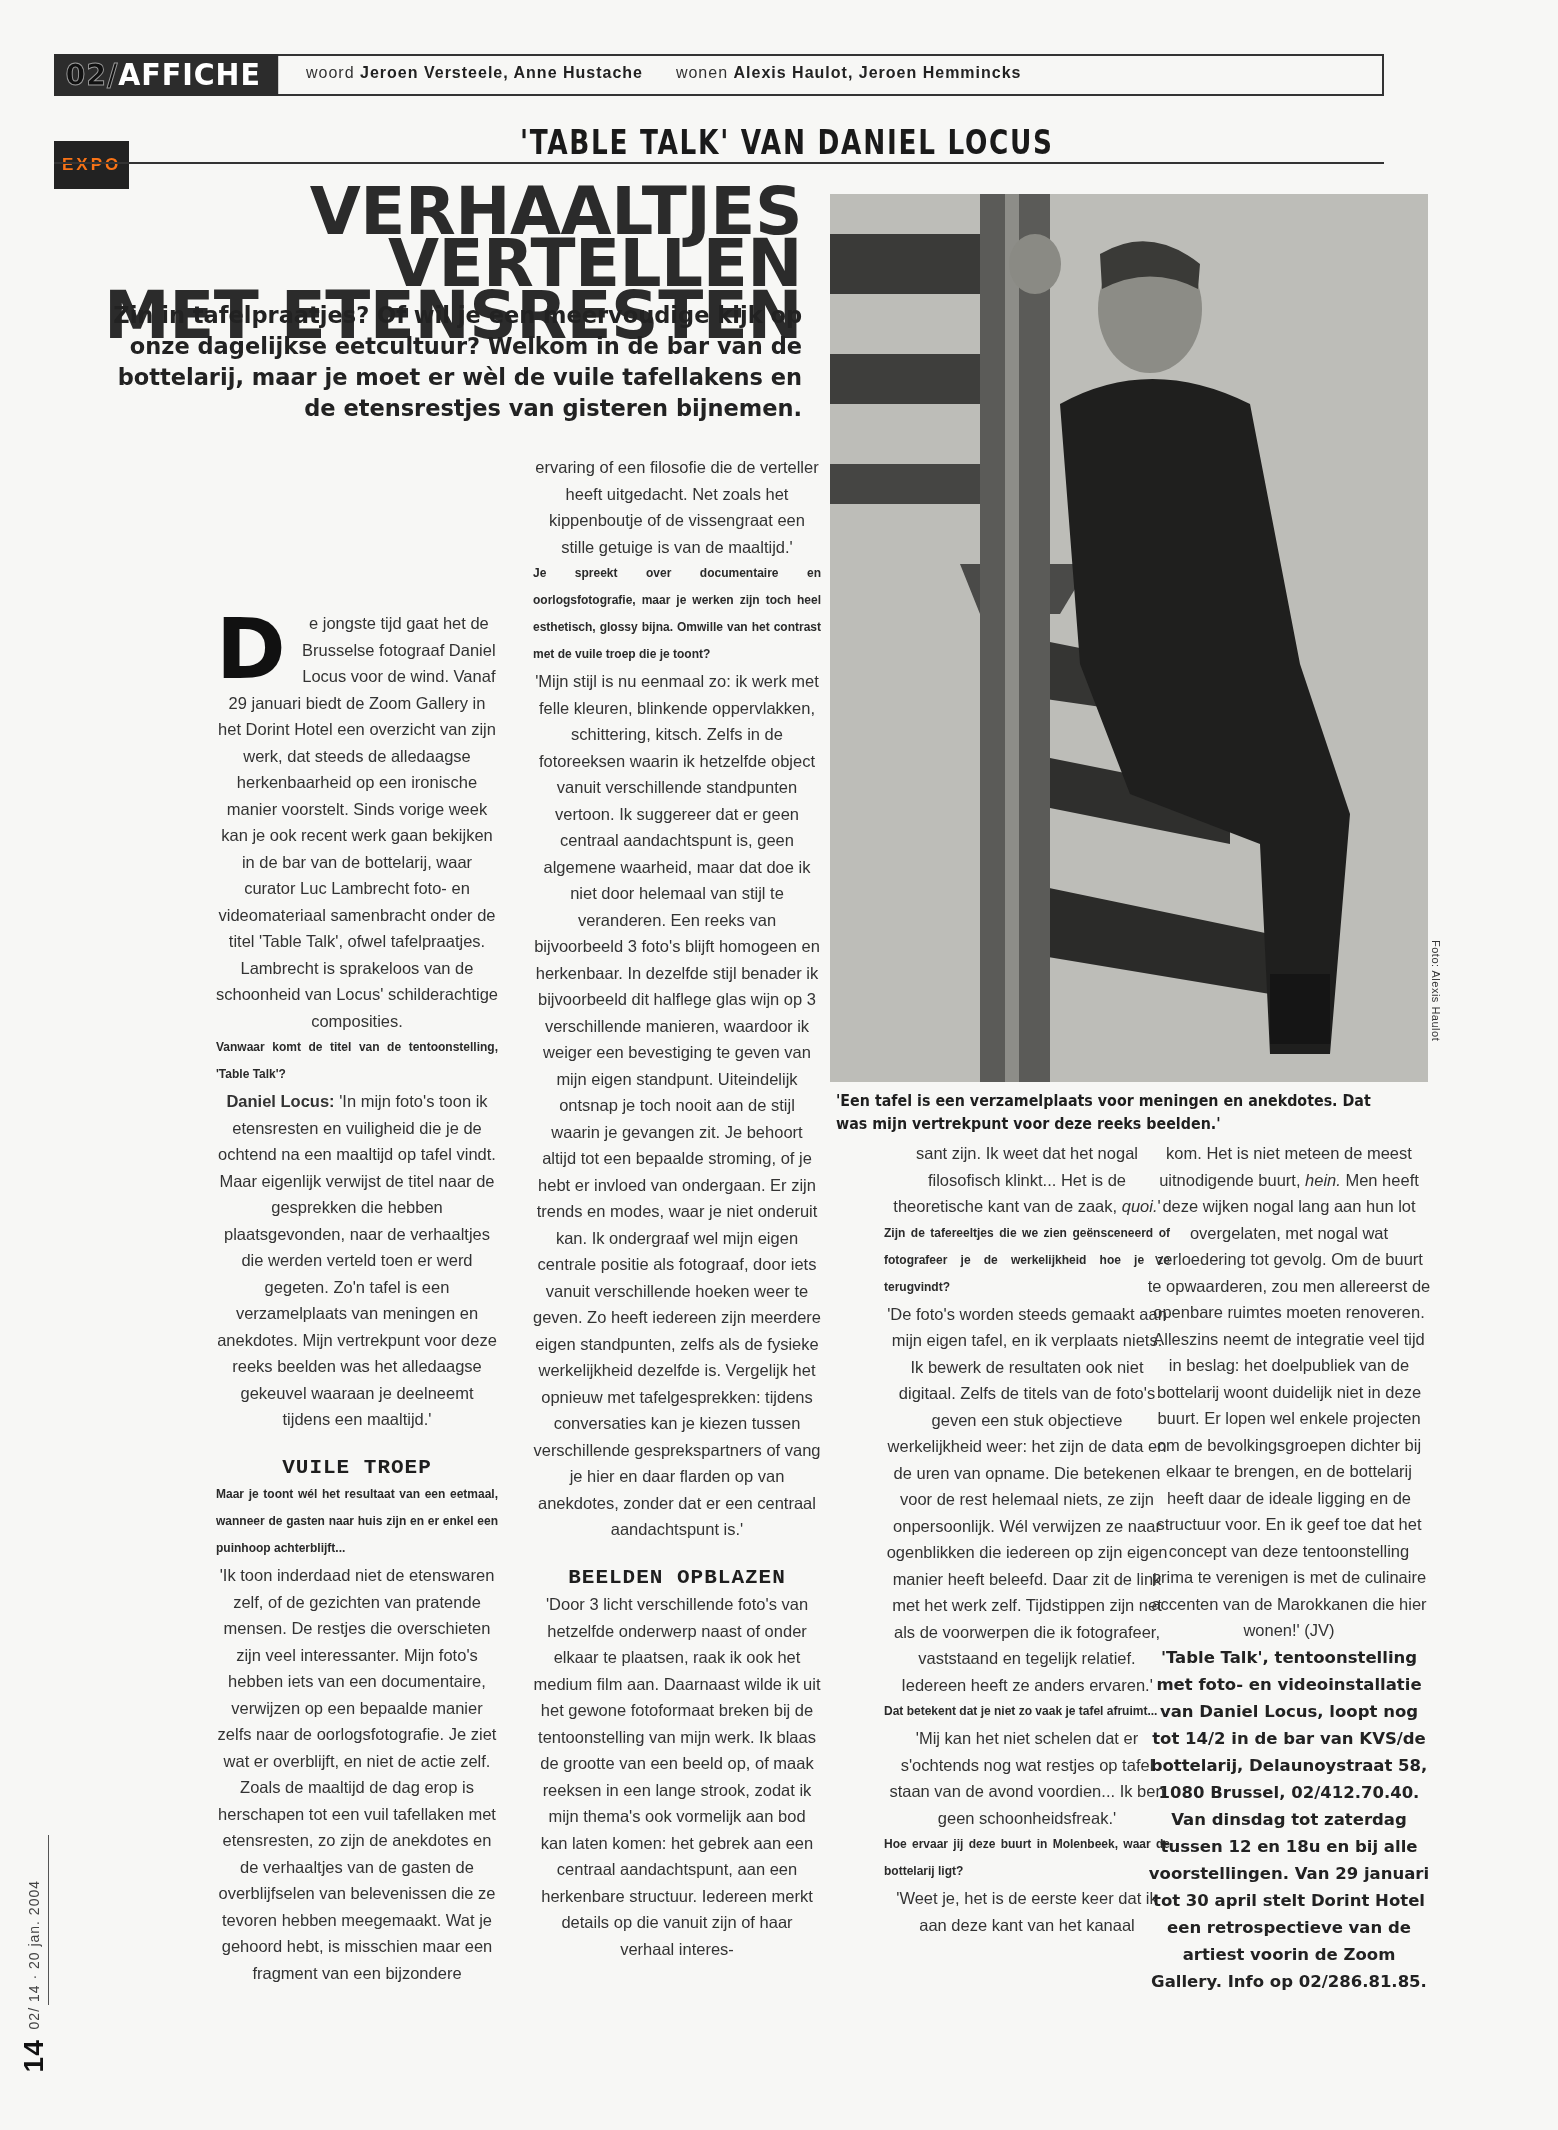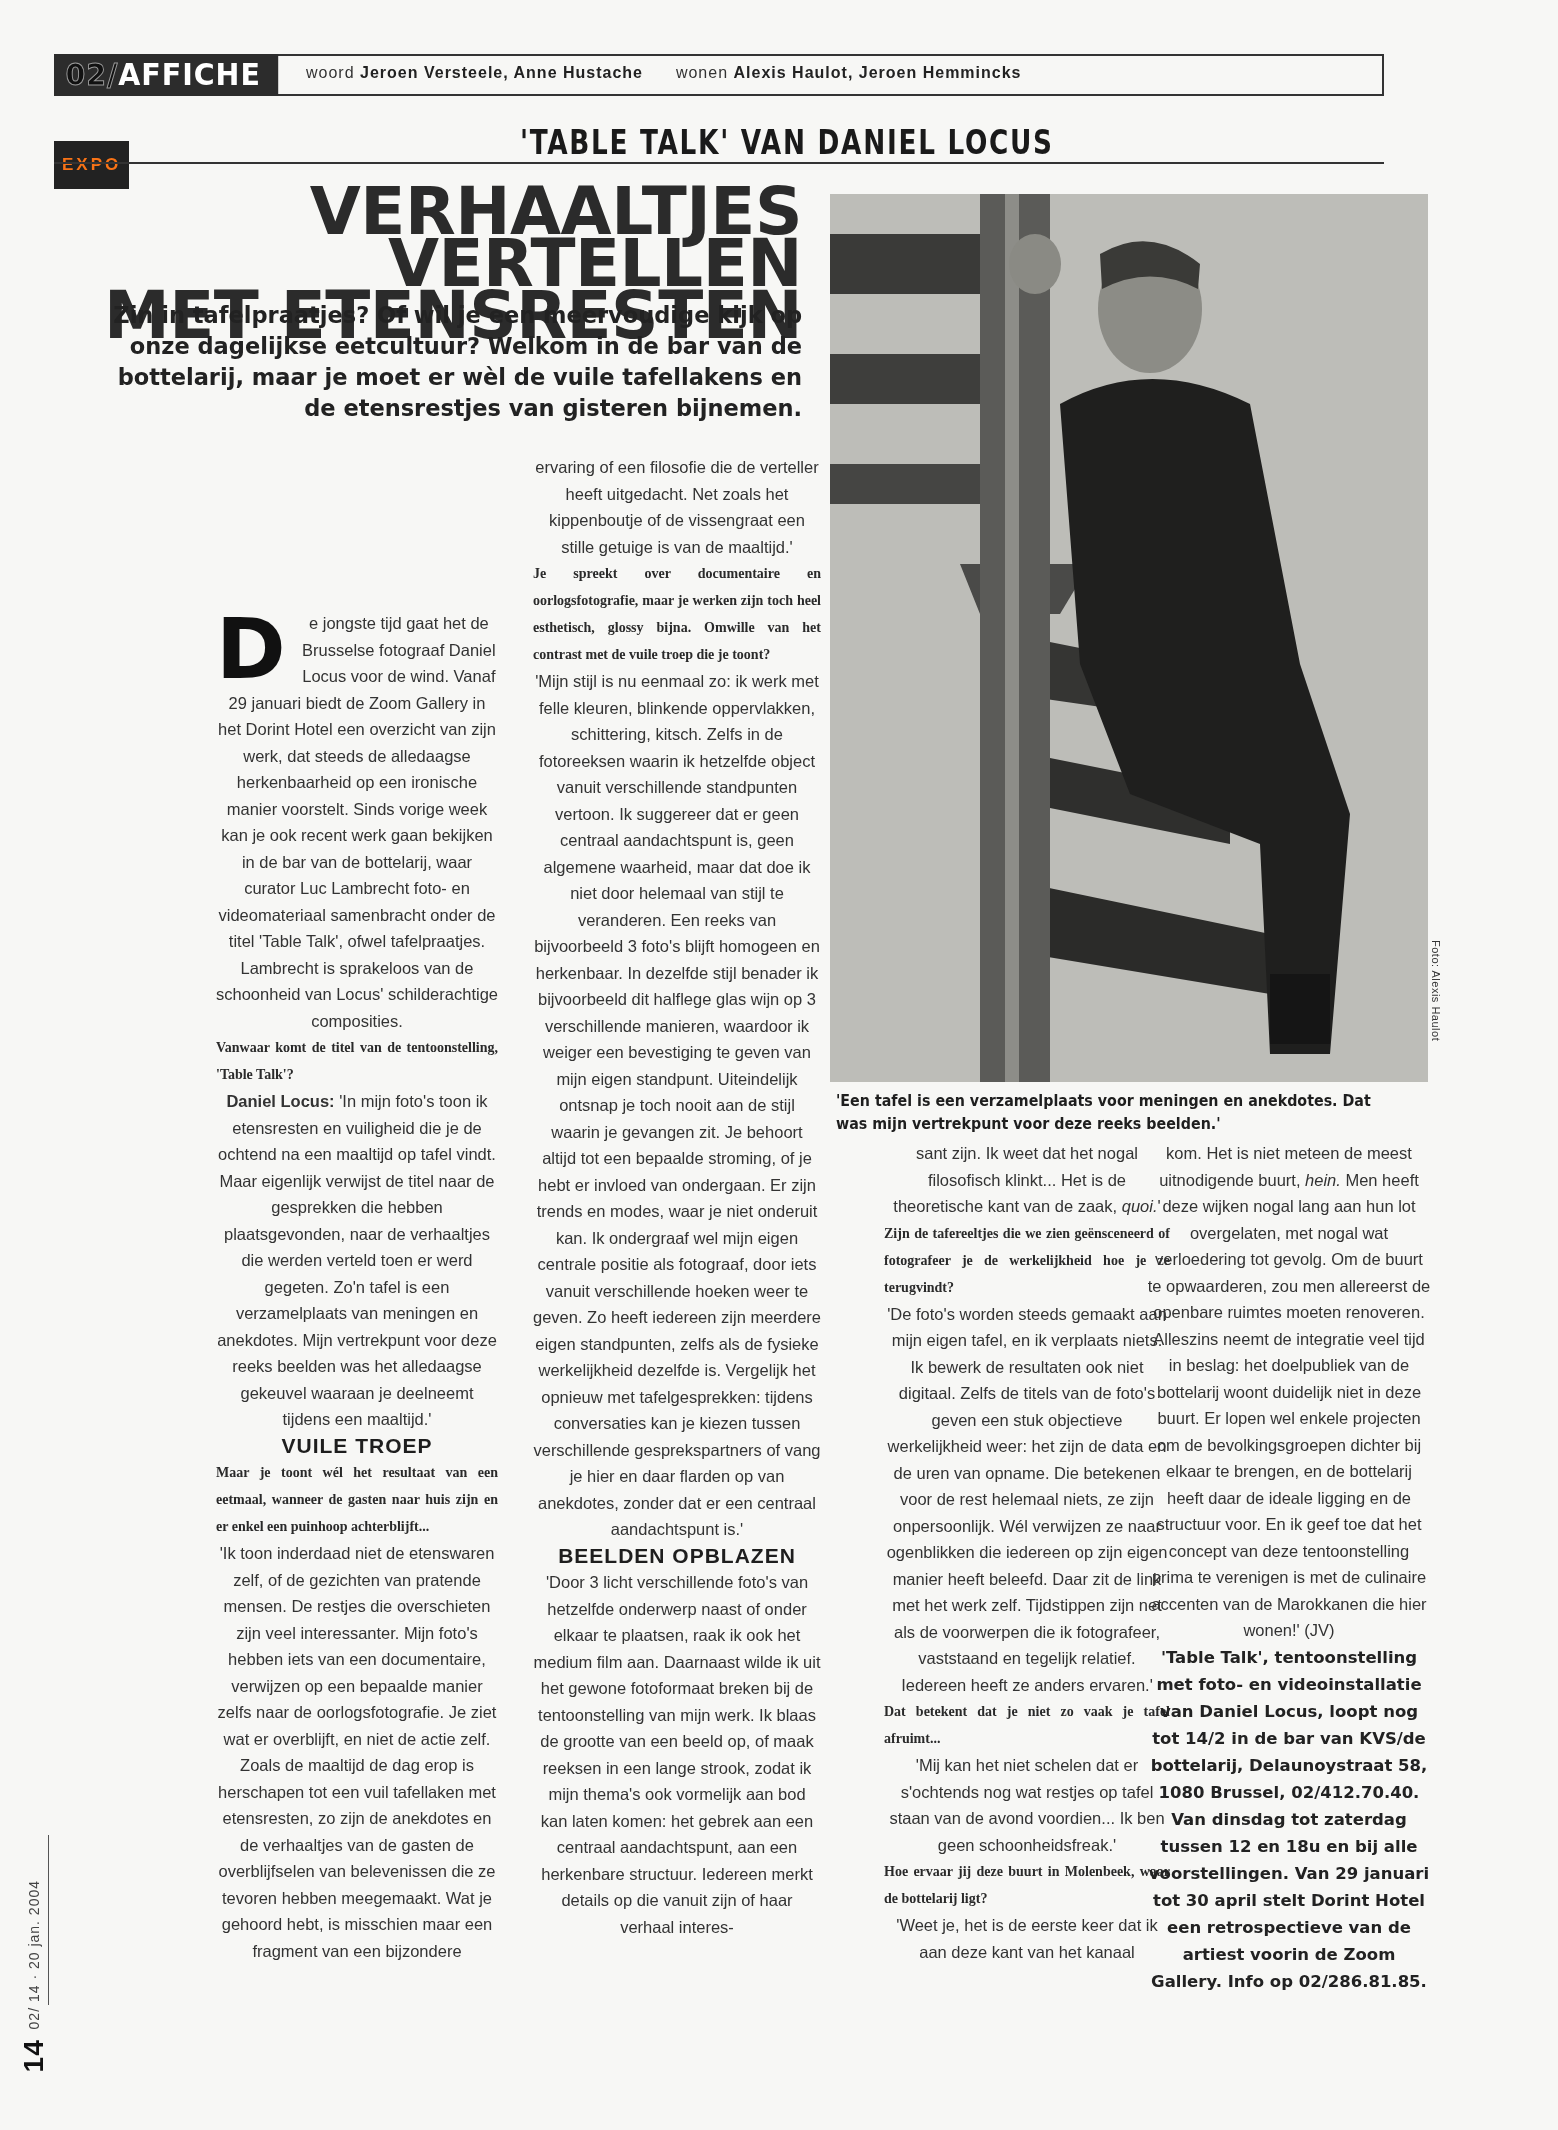--- a/index.html
+++ b/index.html
@@ -41,22 +41,22 @@
     font-family: "DejaVu Sans", sans-serif; font-weight: bold; font-size: 66px; line-height: 52px;
     color: #2b2b2b; letter-spacing: -0.5px;
   }
   .intro {
     left: 90px; top: 300px; width: 712px; text-align: right;
     font-family: "DejaVu Sans", sans-serif; font-weight: bold; font-size: 22.5px; line-height: 31px; color: #222;
   }
   
   .col { font-family: "Liberation Sans", sans-serif; font-size: 16.5px; line-height: 26.5px; text-align: justify; color: #333; }
   .col p { margin: 0; text-align: center; }
-  .col .q { font-family: Liberation Serif, serif; font-weight: bold; font-size: 14px; line-height: 27px; color: #2a2a2a; text-align: justify; }
-  .col .sub { font-family: Liberation Sans, sans-serif; font-weight: bold; font-size: 21px; letter-spacing: 1px; color: #1e1e1e; }
+  .col .q { font-family: Liberation Sans, sans-serif; font-weight: bold; font-size: 12px; line-height: 27px; color: #2a2a2a; text-align: justify; }
+  .col .sub { font-family: Liberation Mono, monospace; font-weight: bold; font-size: 21px; letter-spacing: 1px; color: #1e1e1e; margin-top: 22px; }
   .col .speaker { font-weight: bold; }
   .c1 { left: 216px; top: 610px; width: 282px; }
   .c2 { left: 533px; top: 454px; width: 288px; }
   .c3 { left: 836px; top: 1140px; width: 286px; margin-left: 48px; }
   .c4 { left: 1146px; top: 1140px; width: 286px; }
   .dropcap {
     float: left; font-family: "DejaVu Sans", sans-serif; font-weight: bold;
     font-size: 84px; line-height: 66px; margin: 6px 14px 0 0; color: #111;
   }
   .info { font-family: "DejaVu Sans", sans-serif; font-weight: bold; font-size: 16.5px; line-height: 27px; color: #222; text-align: left; margin-top: 26px; }

